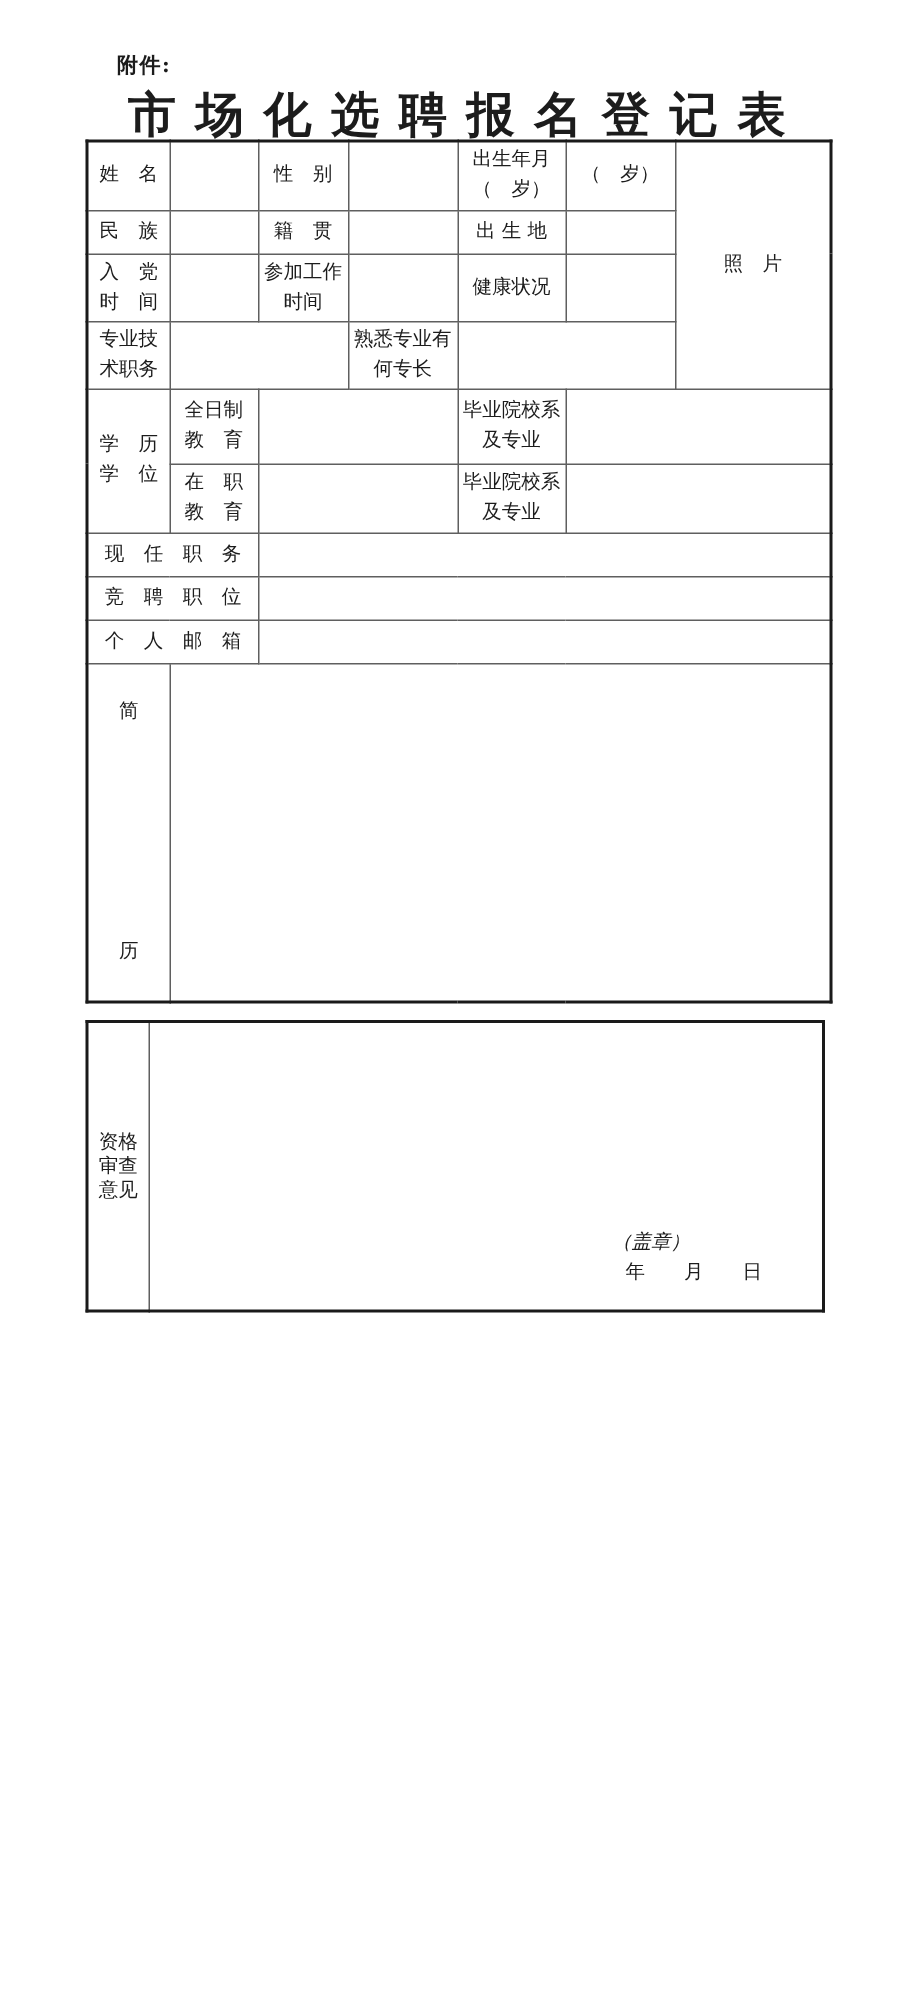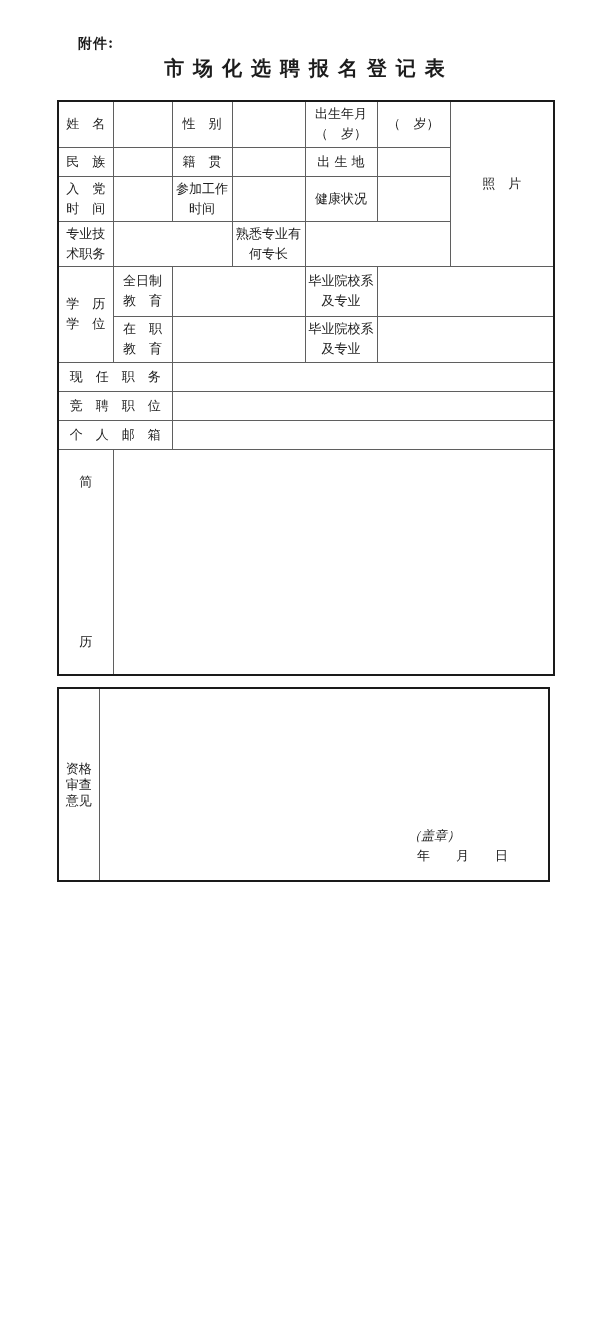--- a/index.html
+++ b/index.html
@@ -11,29 +11,28 @@
     color:#1c1c1c;
     overflow:hidden;
   }
   .attachment{
     position:absolute;left:78px;top:35px;
     font-size:14px;font-weight:bold;letter-spacing:1px;
   }
   .doc-title{
     position:absolute;left:57px;top:55px;width:496px;
     margin:0;text-align:center;
-    font-size:20px;font-weight:bold;letter-spacing:1px;
+    font-size:32px;font-weight:bold;letter-spacing:1px;
     white-space:nowrap;
   }
   table{
     position:absolute;
     border-collapse:collapse;
     table-layout:fixed;
     border:2px solid #1a1a1a;
-    margin-top:7px;
   }
   .t1{left:57px;top:93px;width:496px;}
   .t2{left:57px;top:680px;width:491px;}
   td{
     border:1px solid #5f5f5f;
     padding:0;
     font-size:13px;
     line-height:20px;
     text-align:center;
     vertical-align:middle;

